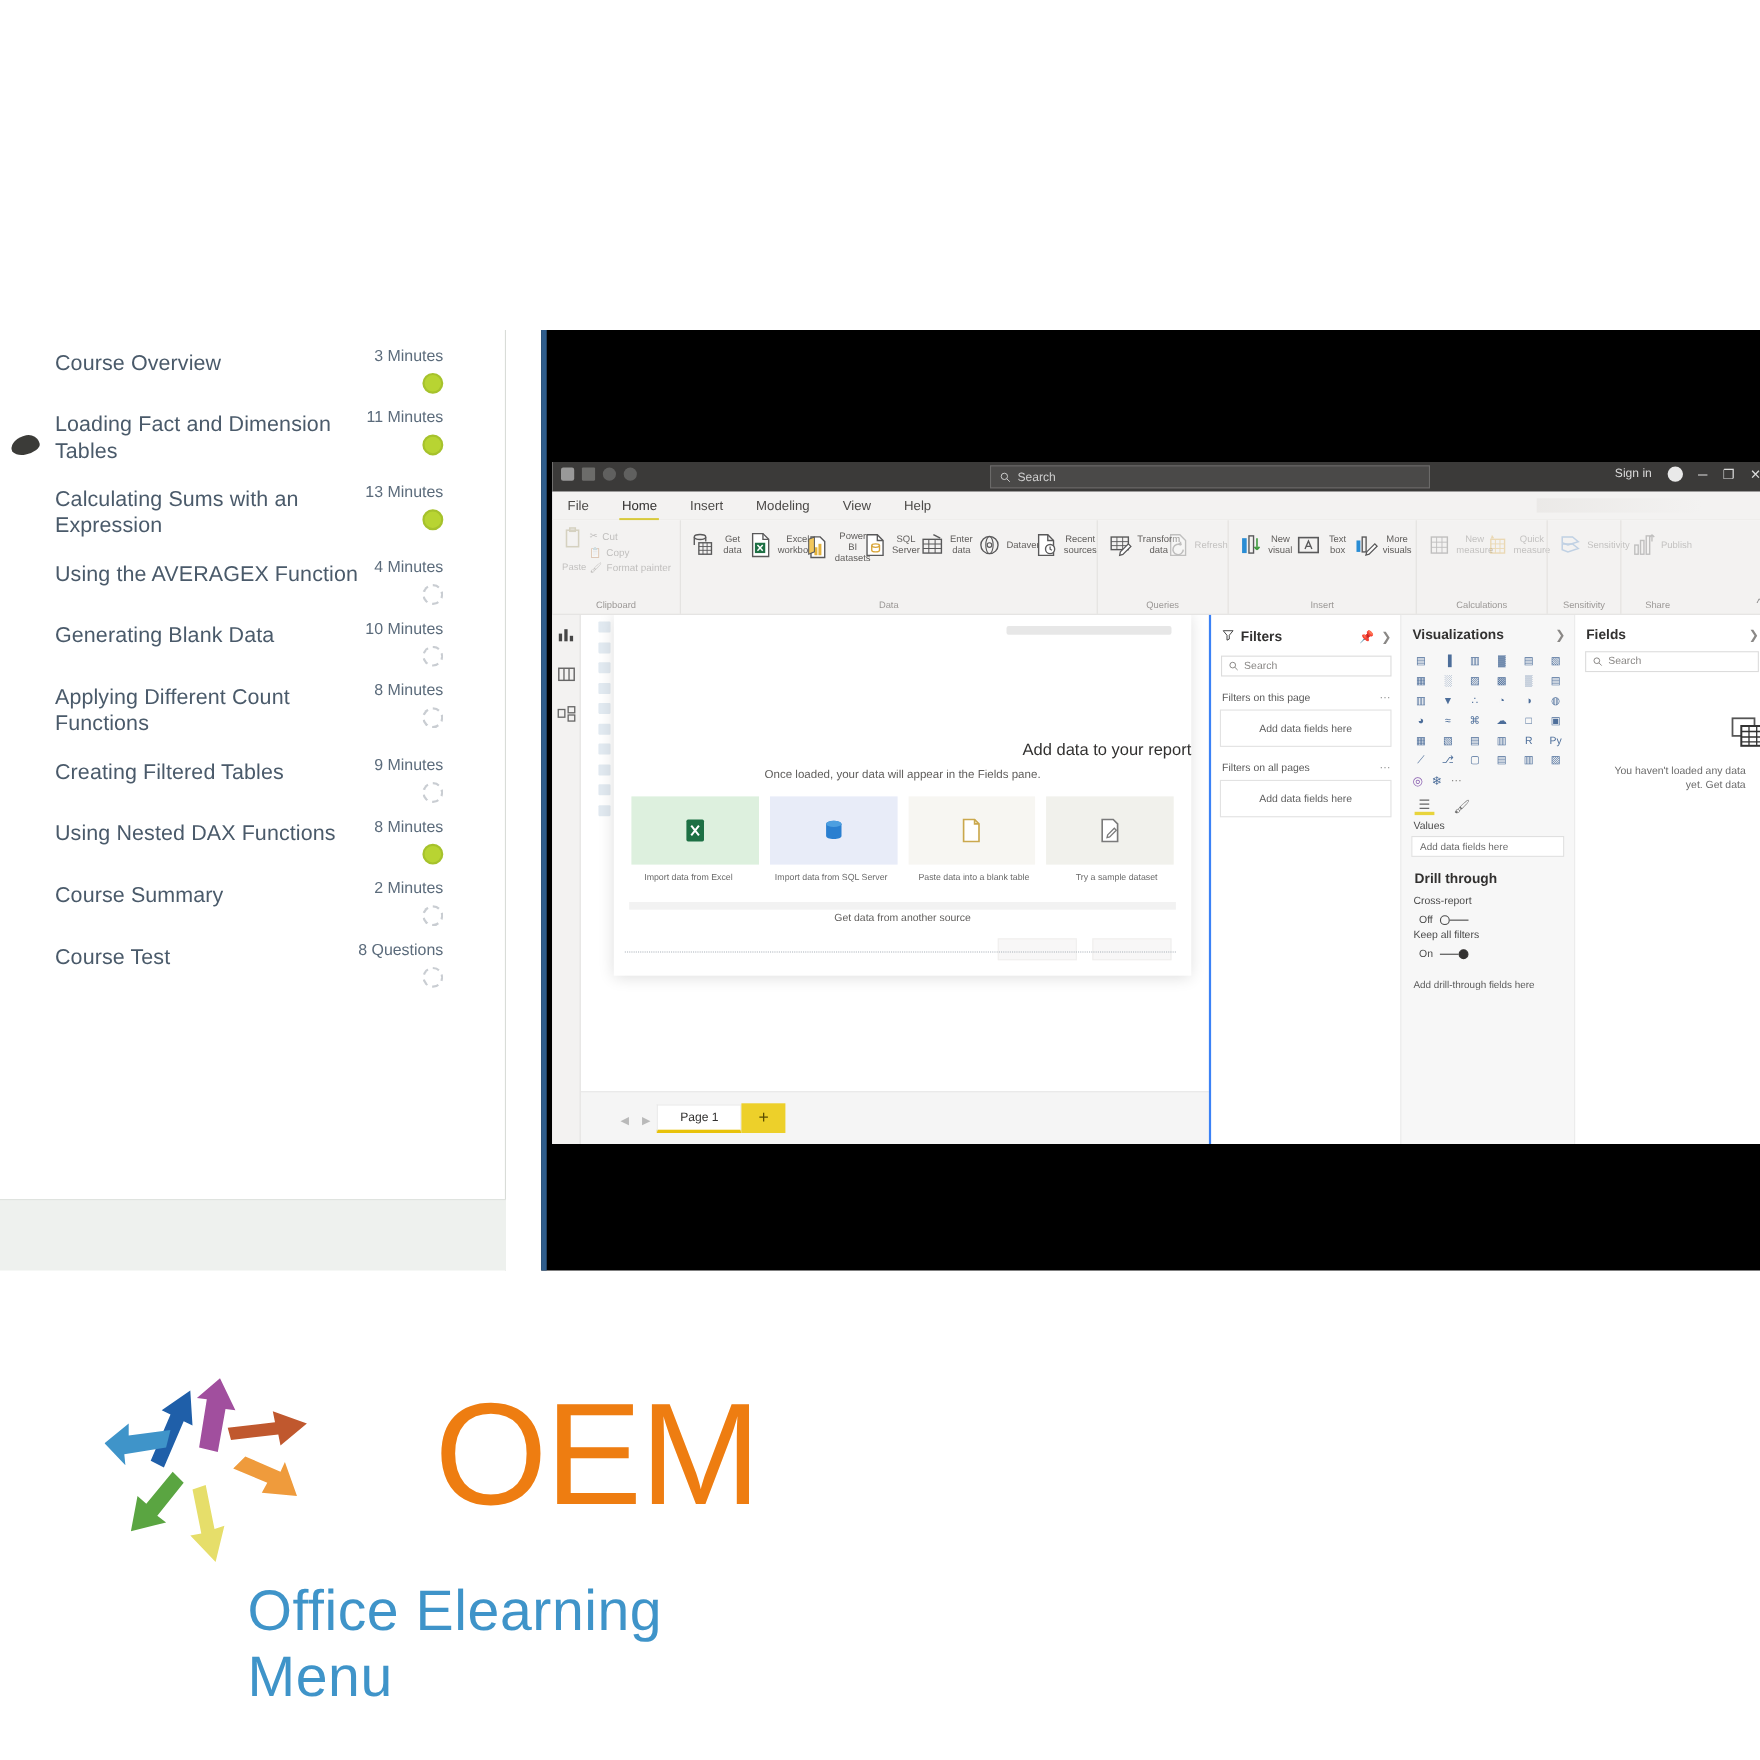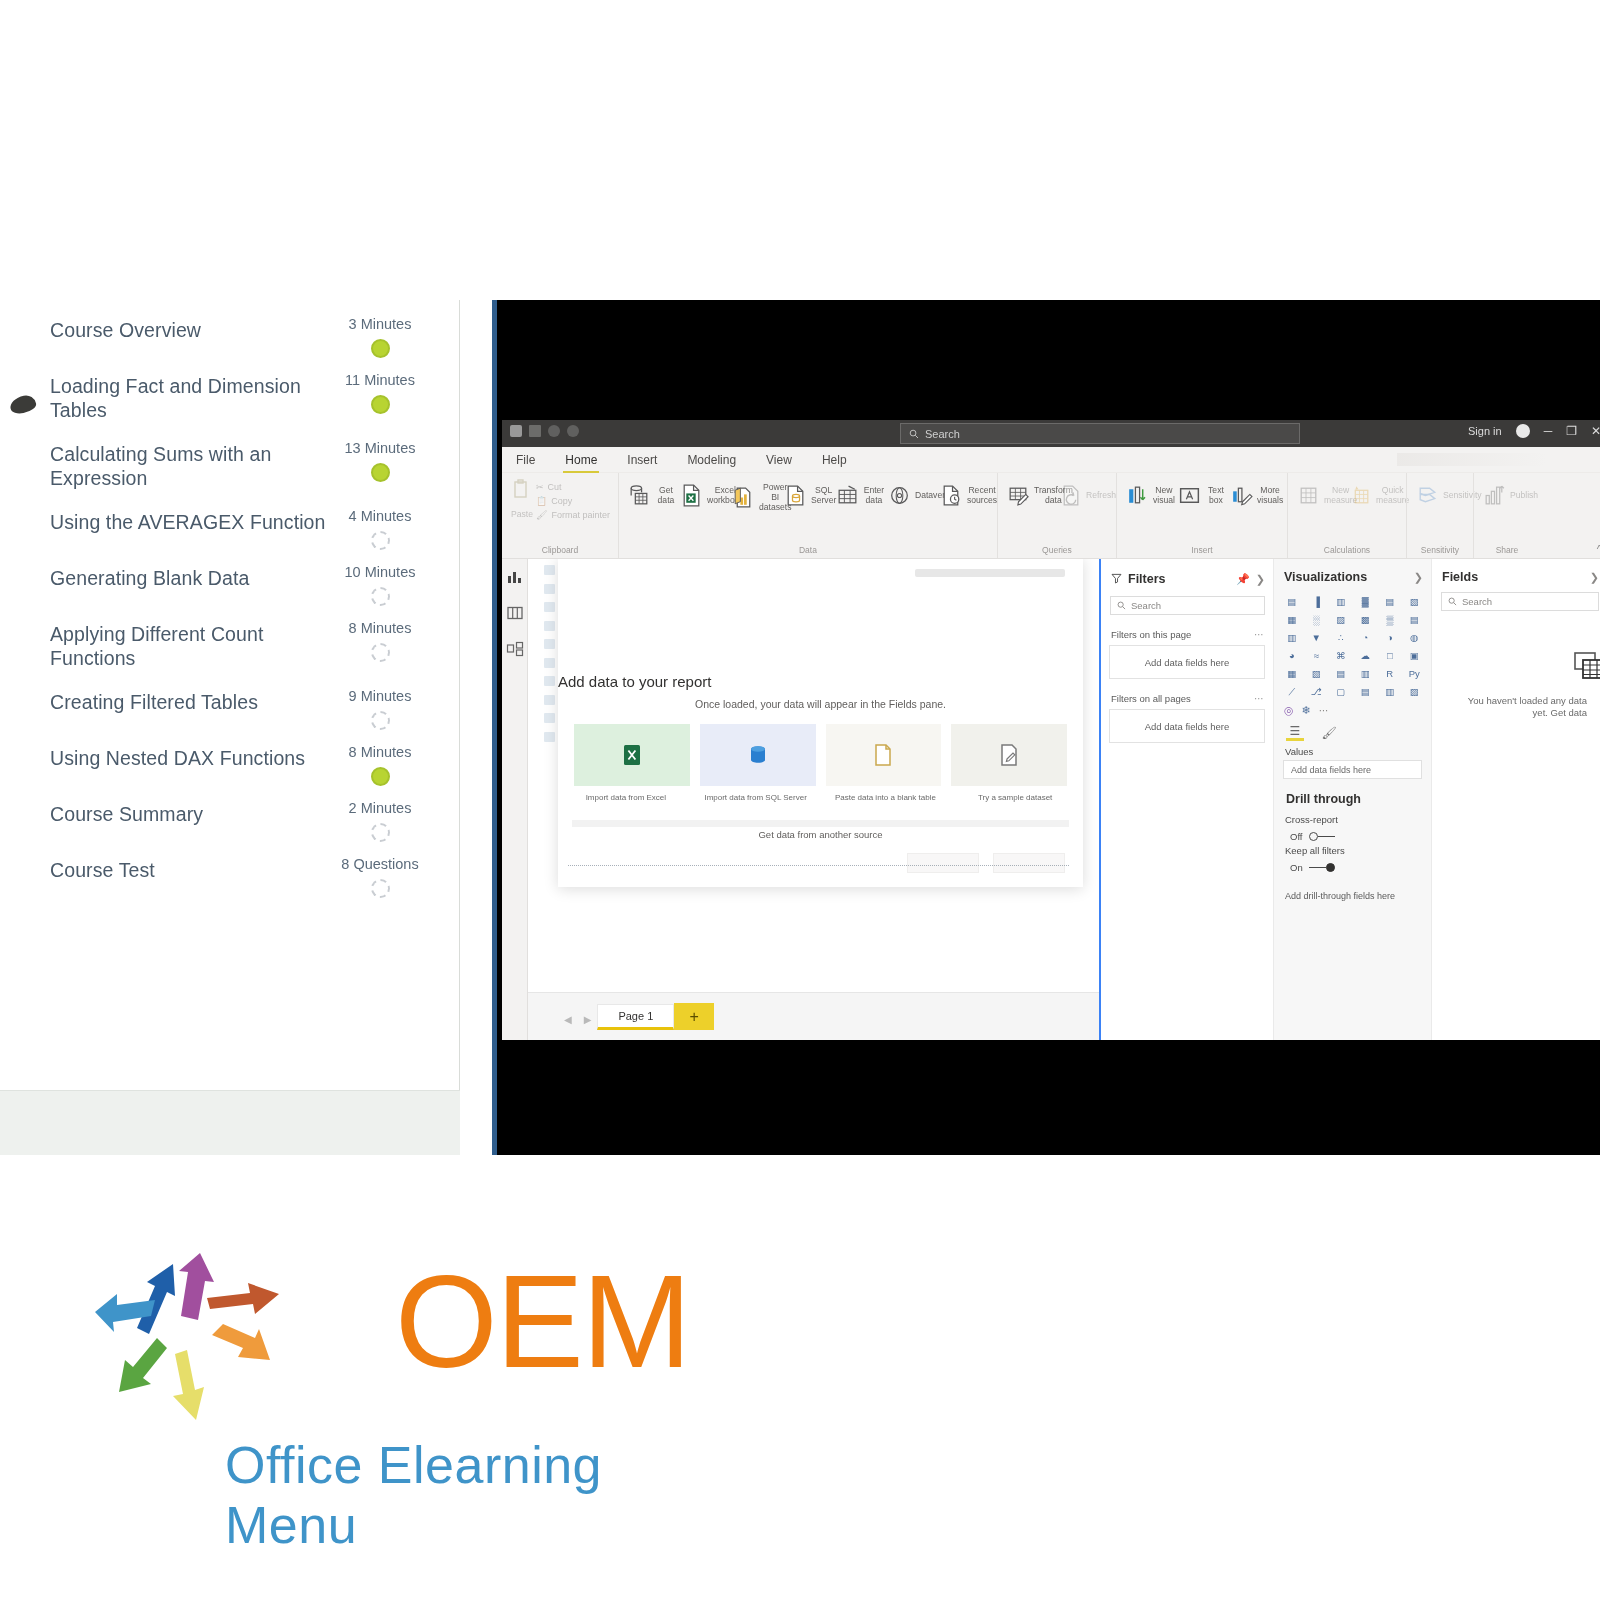--- a/index.html
+++ b/index.html
@@ -11,21 +11,21 @@
   
   .player{position:absolute;left:0;top:300px;width:1600px;height:855px;}
 
   
   .sidebar{position:absolute;left:0;top:0;width:460px;height:855px;
     background:#ffffff;border-right:1px solid #d9dcd8;}
   .sidebar-inner{position:relative;width:100%;padding-top:8px;}
   .curr-item{position:relative;display:block;padding:10px 0 10px 50px;min-height:56px;}
   .curr-title{font-size:19.5px;line-height:24px;color:#4a5a6a;letter-spacing:.1px;
     width:300px;}
-  .curr-meta{position:absolute;right:24px;top:8px;width:110px;text-align:center;}
+  .curr-meta{position:absolute;right:56px;top:8px;width:110px;text-align:right;}
   .curr-dur{font-size:14.5px;color:#5b6b7b;line-height:16px;white-space:nowrap;}
   .dot{display:inline-block;width:19px;height:19px;border-radius:50%;margin-top:7px;}
   .dot.done{background:#b8d432;border:2px solid #a6c22c;}
   .dot.todo{background:transparent;border:2px dashed #c9cdd2;}
   .cursor-blob{position:absolute;left:10px;top:96px;width:26px;height:17px;
     background:#3b3b38;border-radius:60% 40% 55% 45% / 60% 60% 40% 40%;
     transform:rotate(-12deg);}
   .sidebar-foot{position:absolute;left:0;bottom:0;width:460px;height:65px;
     background:#eef1ee;border-top:1px solid #dfe3df;}
 
@@ -91,21 +91,21 @@
   .ghost-row{display:flex;align-items:center;gap:6px;margin-bottom:8.5px;}
   .ghost-ico{width:11px;height:10px;background:#9fb8d0;border-radius:1px;}
   .ghost-bar{height:6px;background:#b9c3cd;border-radius:2px;}
   .ghost-top{position:absolute;left:150px;top:2px;width:160px;opacity:.3;}
 
   
   .adddata{position:absolute;left:30px;top:-2px;width:525px;height:330px;
     background:#ffffff;box-shadow:0 2px 14px rgba(0,0,0,.14);}
   .adddata-ghosttop{position:absolute;right:18px;top:12px;width:150px;height:8px;
     background:#e7e7e7;border-radius:2px;}
-  .adddata-h1{position:absolute;left:0;right:0;top:116px;text-align:left;
+  .adddata-h1{position:absolute;left:0;right:0;top:116px;text-align:right;
     font-size:15px;color:#323130;}
   .adddata-h2{position:absolute;left:0;right:0;top:141px;text-align:center;
     font-size:10.5px;color:#605e5c;}
   .tiles{position:absolute;left:16px;right:16px;top:167px;display:flex;gap:10px;}
   .tile{flex:1;height:62px;display:flex;align-items:center;justify-content:center;}
   .tile.t1{background:#ddf0de;}
   .tile.t2{background:#e8ecf8;}
   .tile.t3{background:#f7f6f2;}
   .tile.t4{background:#f1f1ec;}
   .tile-labels{position:absolute;left:16px;right:16px;top:236px;display:flex;gap:26px;}

